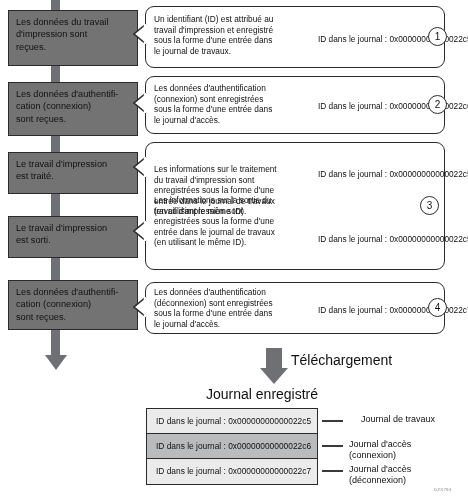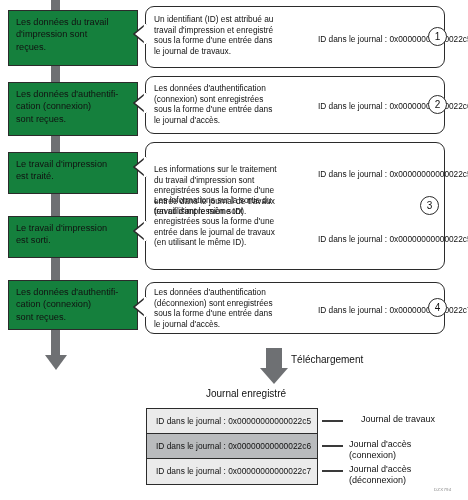--- a/index.html
+++ b/index.html
@@ -28,21 +28,21 @@
   .spine-arrow {
     width: 0; height: 0;
     border-left: 11px solid transparent;
     border-right: 11px solid transparent;
     border-top: 15px solid #6e7073;
   }
 
   
   .stage-box {
     border: 1.6px solid #2b2b2b;
-    background: #15803d;
+    background: #737373;
     font-size: 9.2px;
     line-height: 12.4px;
     padding: 5px 6px 4px 7px;
     color: #111;
   }
 
   
   .callout {
     border: 1.6px solid #2b2b2b;
     border-radius: 9px;
@@ -87,21 +87,21 @@
   
   .dl-shaft { background: #6e7073; }
   .dl-head {
     width: 0; height: 0;
     border-left: 14px solid transparent;
     border-right: 14px solid transparent;
     border-top: 16px solid #6e7073;
   }
 
   .plain-label {
-    font-size: 10px;
+    font-size: 14px;
     line-height: 12px;
     color: #111;
   }
 
   
   .journal-table {
     border: 1.6px solid #2b2b2b;
     background: #ffffff;
   }
   .journal-row {

